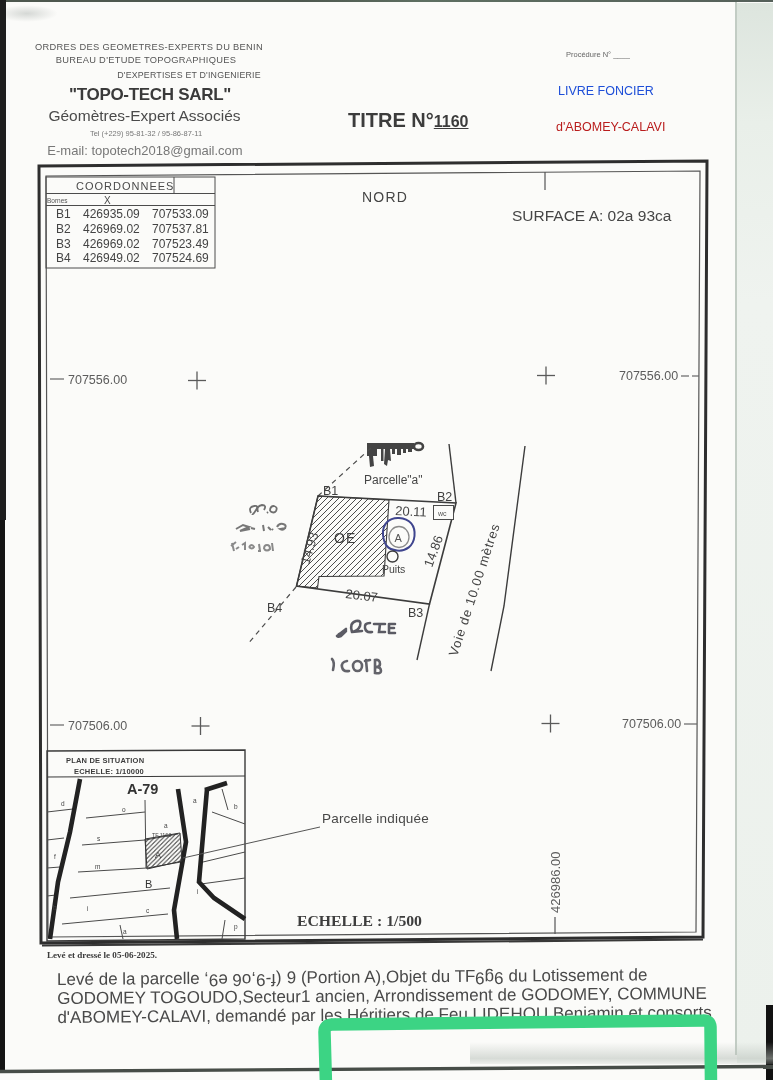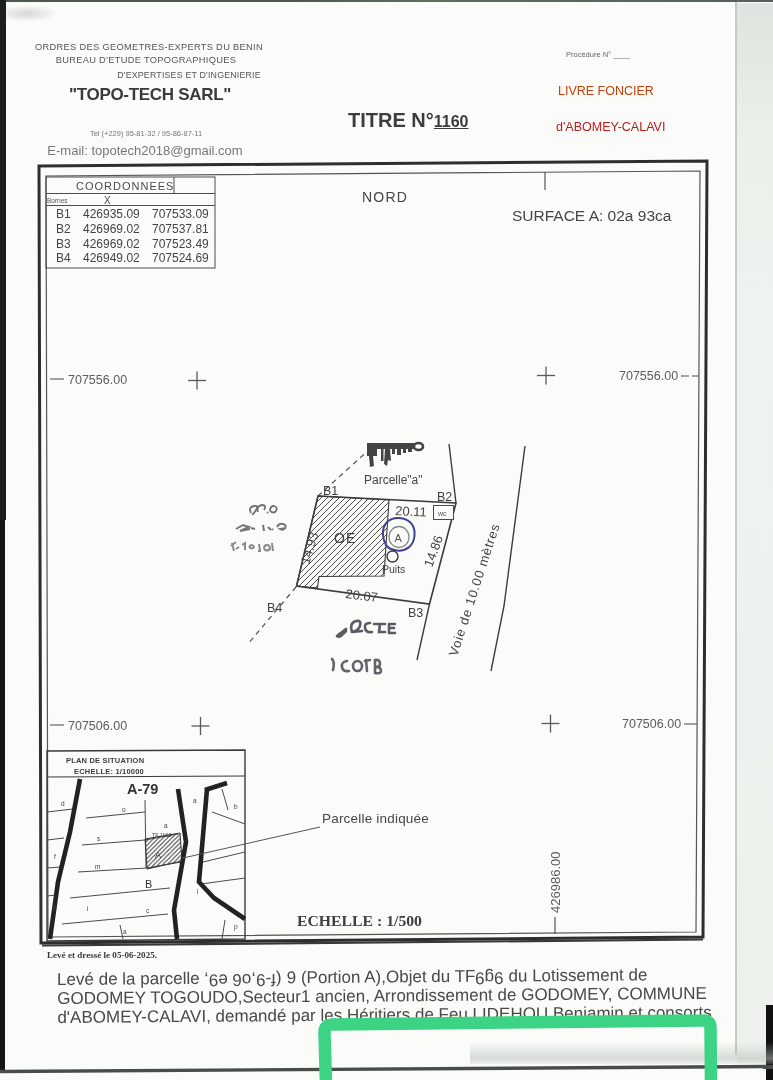--- a/index.html
+++ b/index.html
@@ -31,30 +31,31 @@
 <div class="abs" style="left:0;top:0;width:773px;height:933px;filter:blur(0.3px);">
 
 <div class="abs" style="left:149px;top:41.5px;transform:translateX(-50%);white-space:nowrap;font-size:9.3px;letter-spacing:0.3px;color:#555;">ORDRES DES GEOMETRES-EXPERTS DU BENIN</div>
 
 <div class="abs" style="left:146px;top:54.5px;transform:translateX(-50%);white-space:nowrap;font-size:9.3px;letter-spacing:0.3px;color:#555;">BUREAU D'ETUDE TOPOGRAPHIQUES</div>
 
 <div class="abs" style="left:142px;top:69.5px;transform:translateX(-50%);white-space:nowrap;font-size:8.8px;letter-spacing:0.2px;color:#555;margin-left:47px;">D'EXPERTISES ET D'INGENIERIE</div>
 
 <div class="abs" style="left:150px;top:85px;transform:translateX(-50%);white-space:nowrap;font-size:17px;font-weight:bold;letter-spacing:-0.3px;color:#3a3a3a;">"TOPO-TECH SARL"</div>
 
+<div class="abs" style="left:144.5px;top:107px;transform:translateX(-50%);white-space:nowrap;font-size:15.5px;color:#4a4a4a;">Géomètres-Expert Associés</div>
 
 <div class="abs" style="left:146px;top:128.5px;transform:translateX(-50%);white-space:nowrap;font-size:7.5px;color:#777;text-align:right;">Tel (+229) 95-81-32 / 95-86-87-11</div>
 
 <div class="abs" style="left:145px;top:142.5px;transform:translateX(-50%);white-space:nowrap;font-size:13px;color:#777;text-align:right;">E-mail: topotech2018@gmail.com</div>
 
 <div class="abs" style="left:348px;top:109px;font-size:20px;font-weight:bold;color:#3c3c3c;">TITRE N°<span style="font-size:16px;text-decoration:underline;">1160</span></div>
 
 <div class="abs" style="left:566px;top:50px;font-size:7.5px;color:#666;">Procédure N° ____</div>
 
-<div class="abs" style="left:558px;top:84px;font-size:12.5px;color:#c2410c;">LIVRE FONCIER</div>
+<div class="abs" style="left:558px;top:84px;font-size:12.5px;color:#1d4ed8;">LIVRE FONCIER</div>
 
 <div class="abs" style="left:556px;top:120px;font-size:12.5px;color:#b91c1c;">d'ABOMEY-CALAVI</div>
 
 <svg class="abs" style="left:0;top:0;" width="773" height="1080" viewBox="0 0 773 1080">
   <defs>
     <pattern id="hatch" patternUnits="userSpaceOnUse" width="6" height="6">
       <path d="M-1,4 L4,-1 M2,7 L7,2" stroke="#4d4d4d" stroke-width="1"></path>
     </pattern>
     <pattern id="hatch2" patternUnits="userSpaceOnUse" width="4.4" height="4.4">
       <path d="M-1,3.2 L3.2,-1 M1.2,5.4 L5.4,1.2" stroke="#333" stroke-width="0.9"></path>

